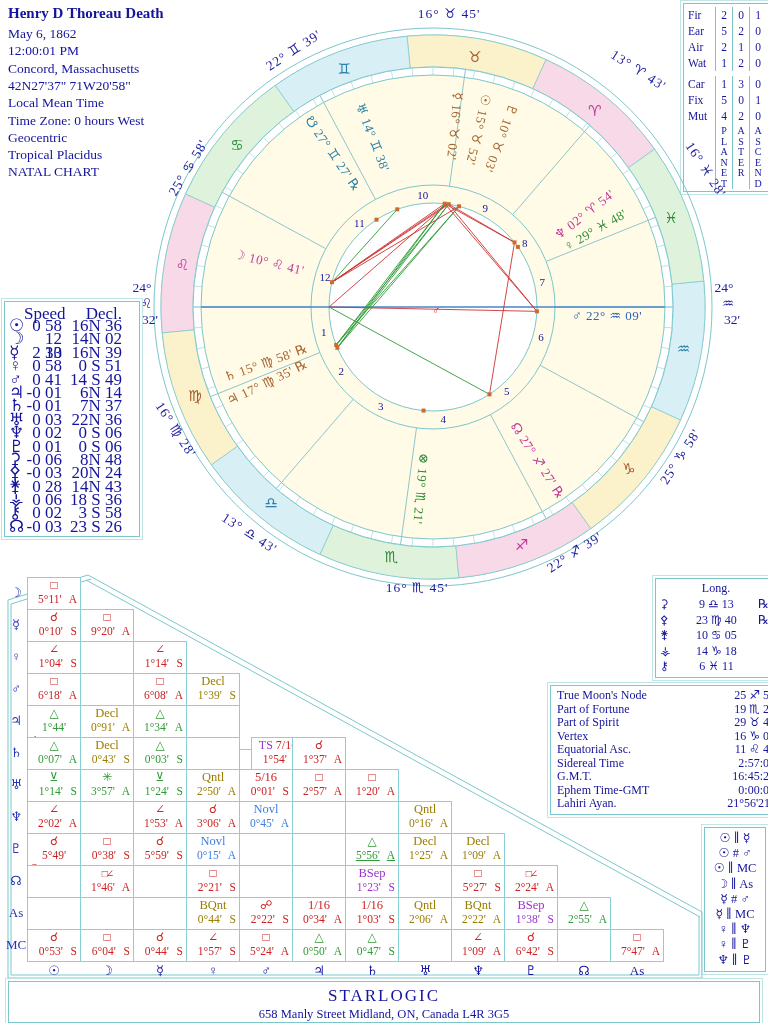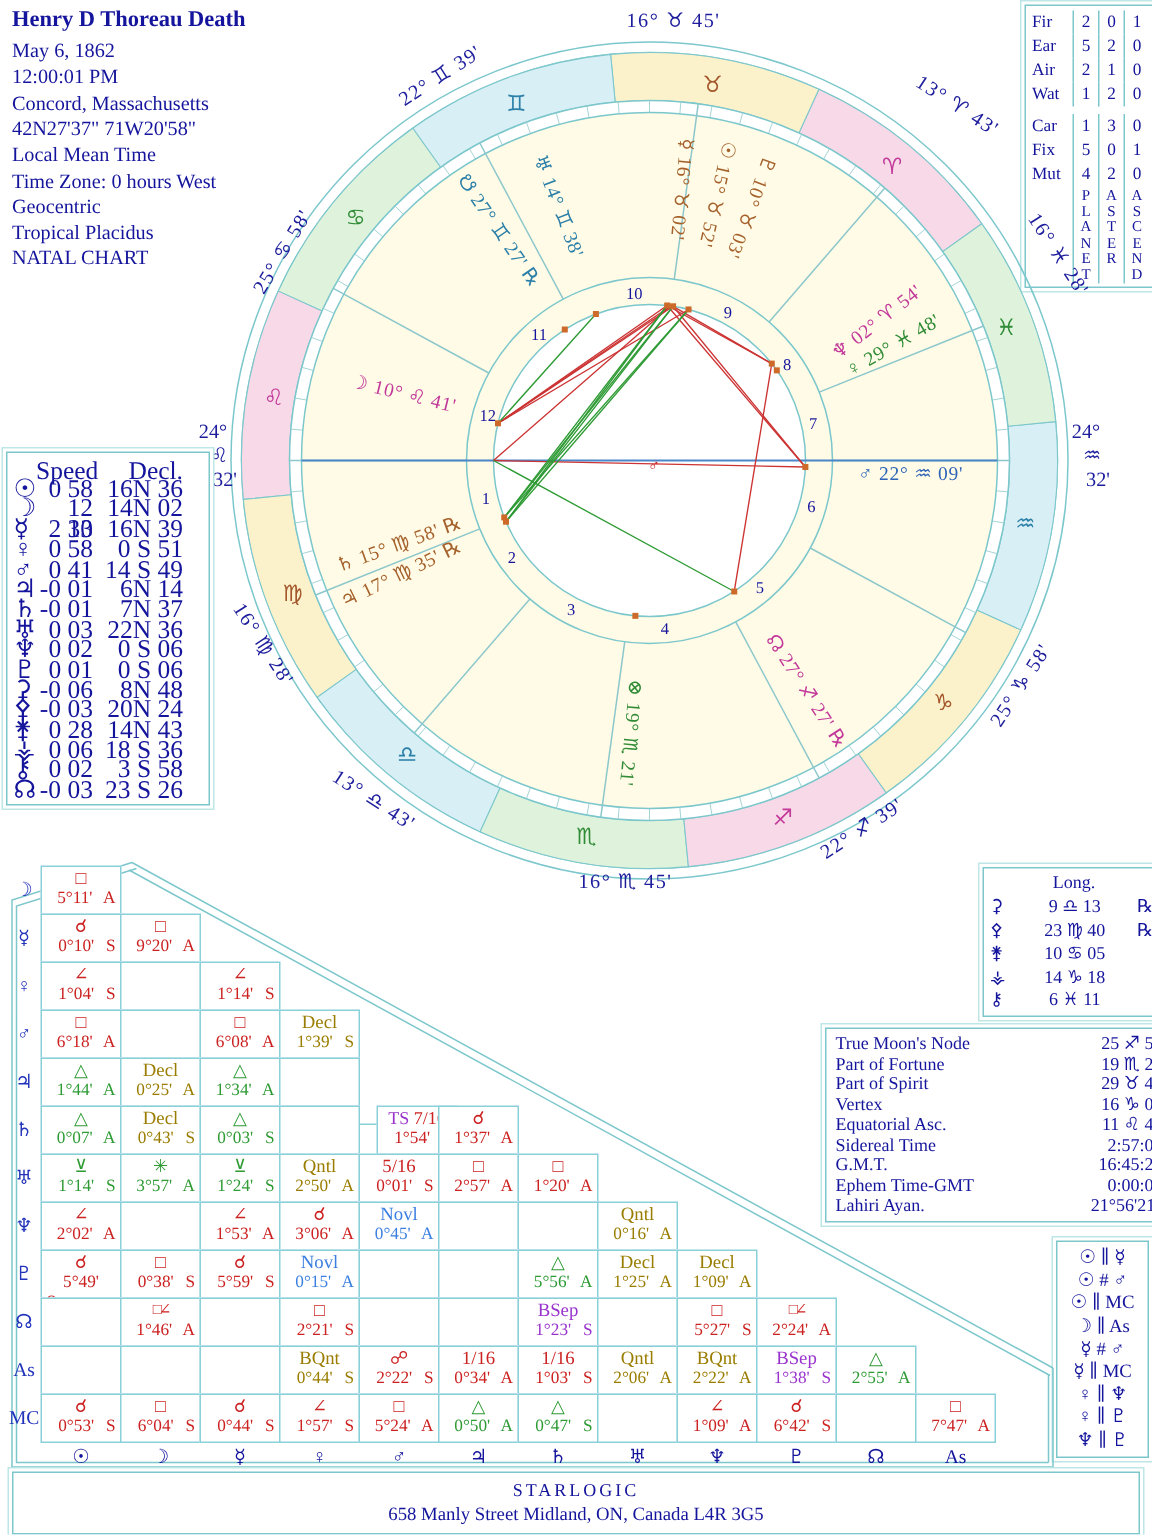--- a/index.html
+++ b/index.html
@@ -27,21 +27,21 @@
   #long-box .lrow{display:flex;height:15.6px;line-height:15.6px}
   #long-box .lv{flex:1;text-align:center;white-space:pre}
   #long-box .lr{width:14px}
   #points-box{left:550px;top:685px;width:218px;padding:3px 6px;font-size:12px}
   #points-box .prow{display:flex;height:13.5px;line-height:13.5px}
   #points-box .pl{flex:1}
   #points-box .pv{text-align:right;white-space:pre}
   #par-box{left:704px;top:827px;width:60px;padding:3px 0;font-size:12.5px;text-align:center}
   #par-box .row{height:15.2px;line-height:15.2px}
   #footer-box{left:8px;top:981px;width:750px;height:40px;text-align:center}
-  #footer-box .l1{font-size:12px;letter-spacing:2px;margin-top:4px}
+  #footer-box .l1{font-size:17px;letter-spacing:2px;margin-top:4px}
   #footer-box .l2{font-size:12.5px;margin-top:1px}
   .gcell{position:absolute;width:54px;height:33px;border:1px solid #8ad0d8;box-sizing:border-box;background:#fff}
   .ga{height:15px;text-align:center;font-size:12px;line-height:15px}
   .gv{display:flex;font-size:11.5px;line-height:13px;padding:0 3px}
   .gv .v{flex:1;text-align:center}
   .grlab{position:absolute;width:20px;text-align:center;font-size:13px;color:#2233bb}
   .gclab{position:absolute;width:54px;text-align:center;font-size:13px;color:#14149c}
   svg text{font-family:"Liberation Serif","DejaVu Serif","DejaVu Sans",serif}
 </style>
 </head>
@@ -559,29 +559,29 @@
     <div class="gcell" style="left: 186px; top: 673px;">
       <div class="ga" style="color: rgb(154, 125, 0); font-size: 12.5px;">Decl</div>
       <div class="gv" style="color: rgb(154, 125, 0);">
         <span class="v">1°39'</span>
         <span>S</span>
       </div>
     </div>
     <div class="grlab" style="left: 6px; top: 713px;">♃</div>
     <div class="gcell" style="left: 27px; top: 705px;">
       <div class="ga" style="color: rgb(47, 155, 53);">△</div>
-      <div class="gv" style="color: rgb(47, 155, 53);">
+      <div class="gv" style="color: rgb(47, 155, 53); flex-direction: column;">
         <span class="v">1°44'</span>
         <span>A</span>
       </div>
     </div>
     <div class="gcell" style="left: 80px; top: 705px;">
       <div class="ga" style="color: rgb(154, 125, 0); font-size: 12.5px;">Decl</div>
       <div class="gv" style="color: rgb(154, 125, 0);">
-        <span class="v">0°25'</span>
+        <span class="v">0°91'</span>
         <span>A</span>
       </div>
     </div>
     <div class="gcell" style="left: 133px; top: 705px;">
       <div class="ga" style="color: rgb(47, 155, 53);">△</div>
       <div class="gv" style="color: rgb(47, 155, 53);">
         <span class="v">1°34'</span>
         <span>A</span>
       </div>
     </div>
@@ -745,21 +745,21 @@
       <div class="ga" style="color: rgb(59, 127, 224); font-size: 12.5px;">Novl</div>
       <div class="gv" style="color: rgb(59, 127, 224);">
         <span class="v">0°15'</span>
         <span>A</span>
       </div>
     </div>
     <div class="gcell" style="left: 239px; top: 833px;"></div>
     <div class="gcell" style="left: 292px; top: 833px;"></div>
     <div class="gcell" style="left: 345px; top: 833px;">
       <div class="ga" style="color: rgb(47, 155, 53);">△</div>
-      <div class="gv" style="color: rgb(47, 155, 53);">
+      <div class="gv" style="color: rgb(47, 155, 53); text-decoration: underline;">
         <span class="v">5°56'</span>
         <span>A</span>
       </div>
     </div>
     <div class="gcell" style="left: 398px; top: 833px;">
       <div class="ga" style="color: rgb(154, 125, 0); font-size: 12.5px;">Decl</div>
       <div class="gv" style="color: rgb(154, 125, 0);">
         <span class="v">1°25'</span>
         <span>A</span>
       </div>

